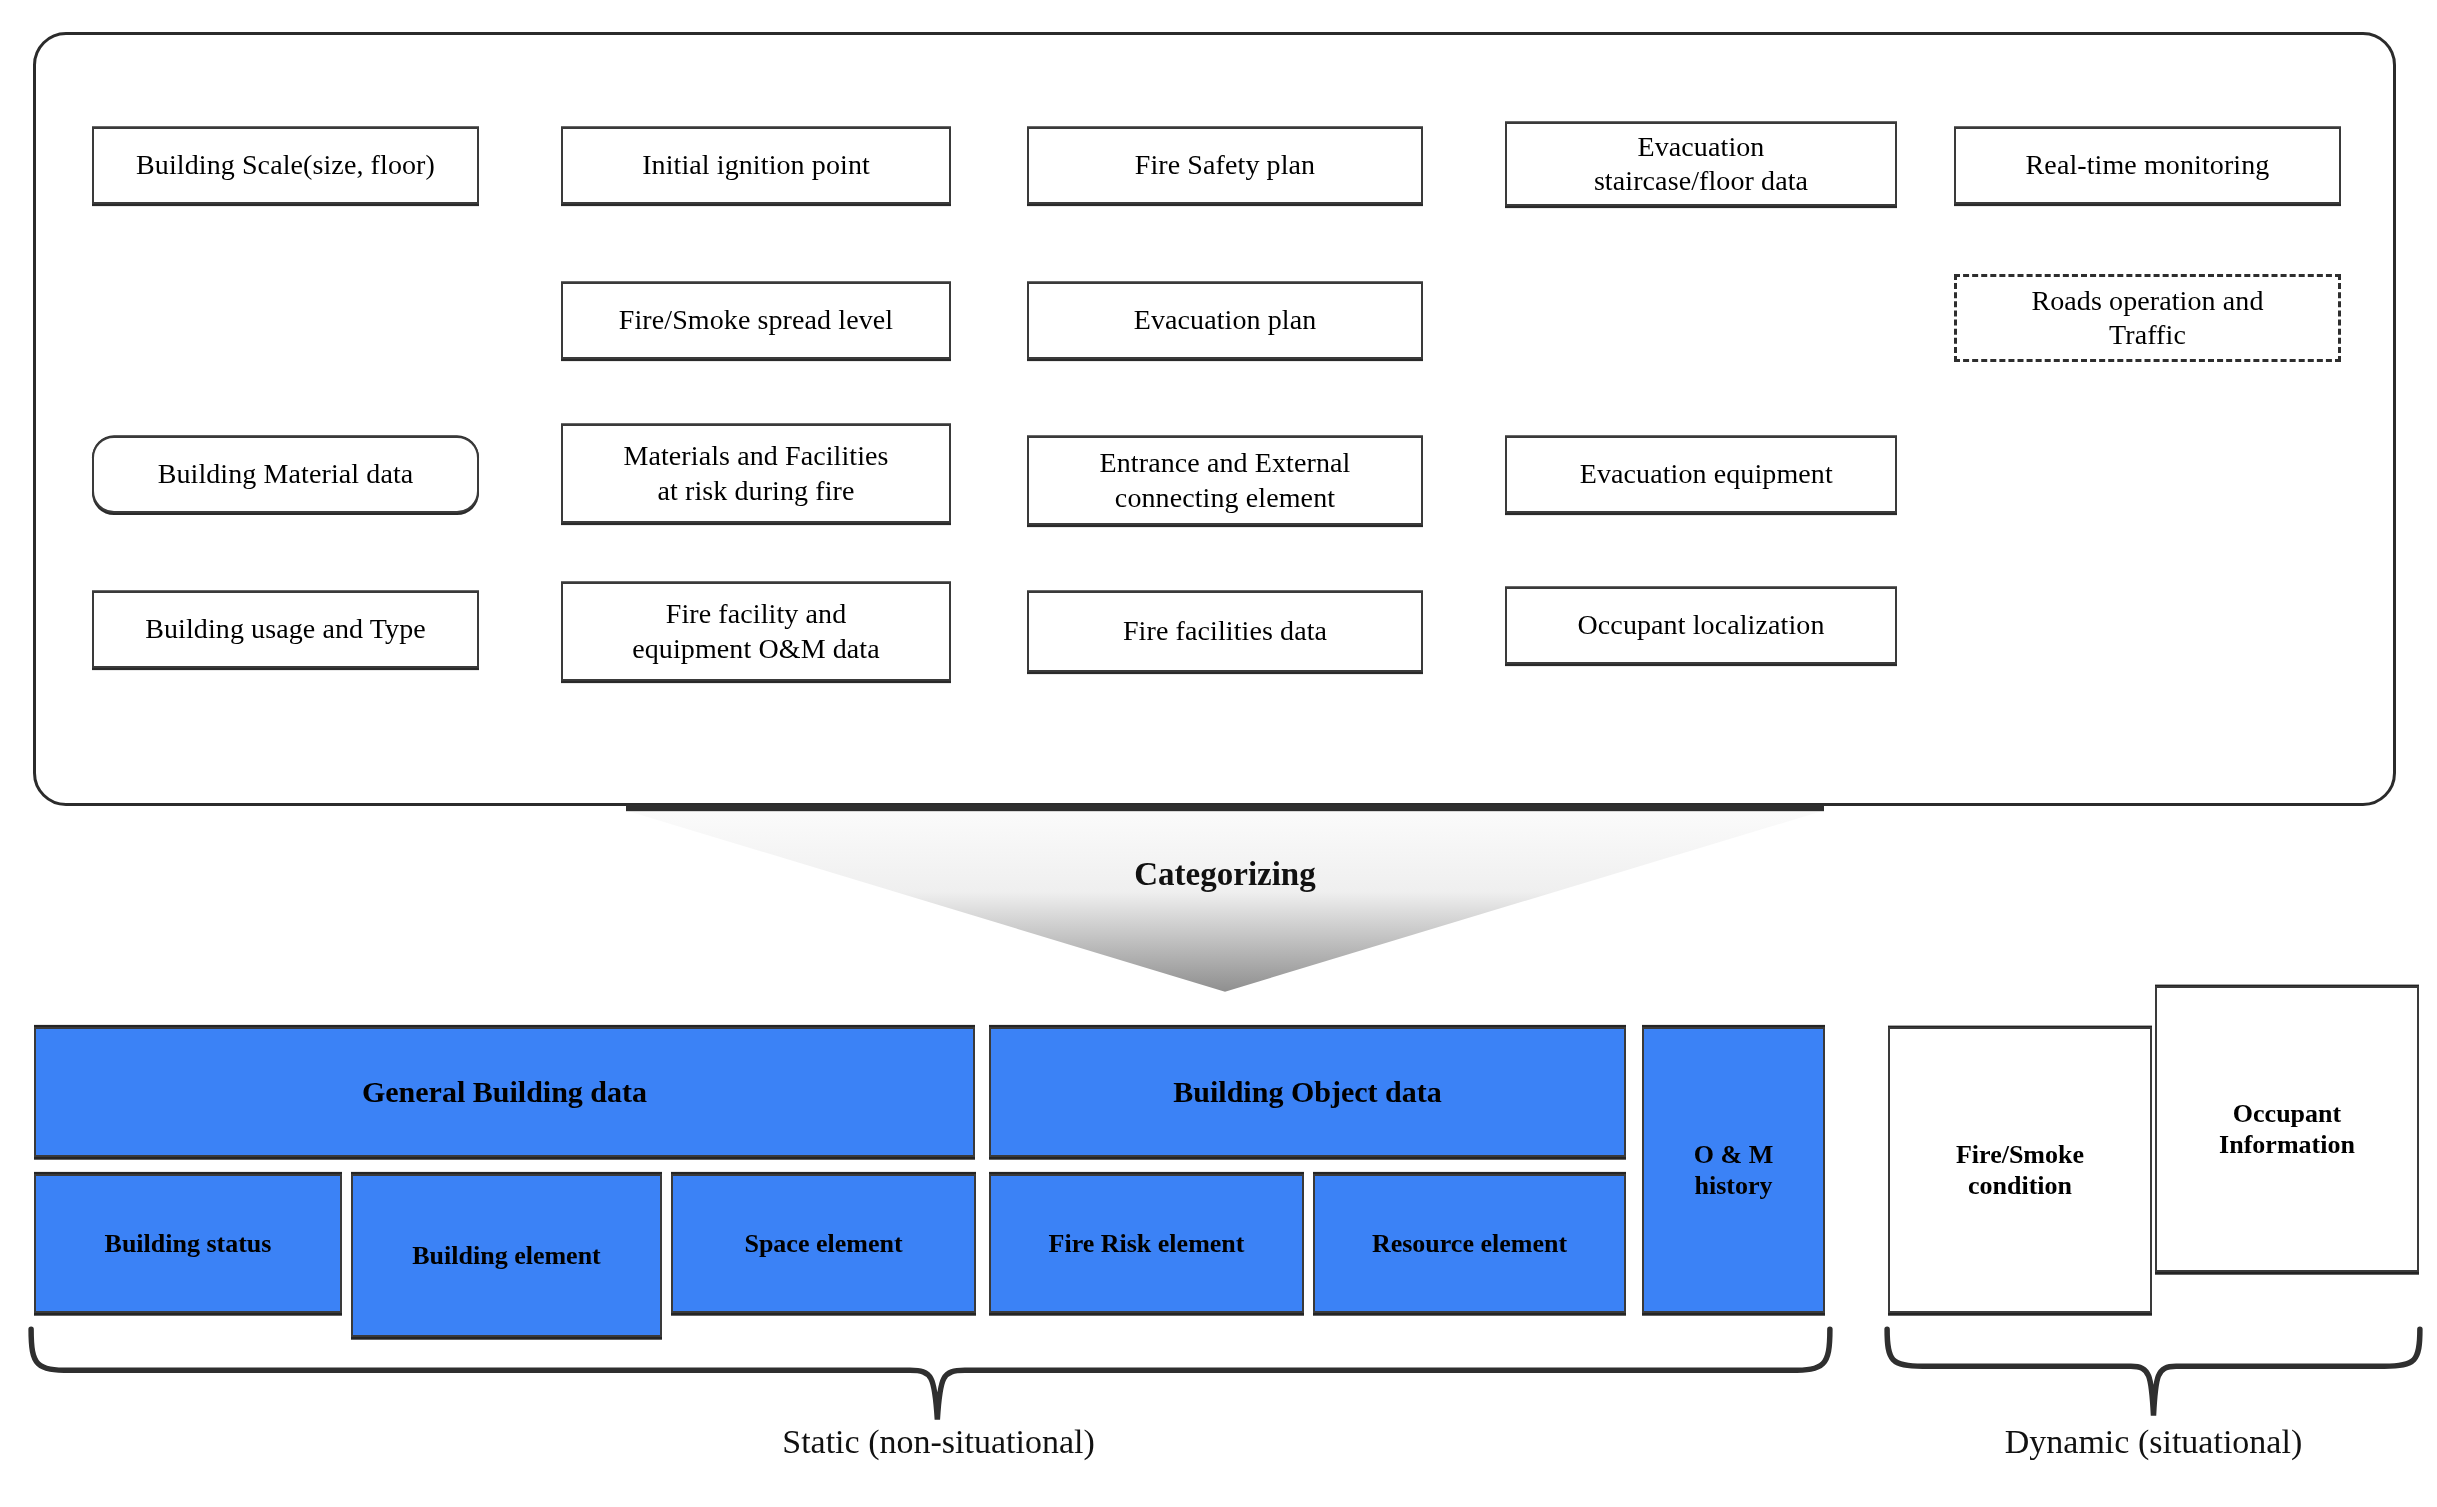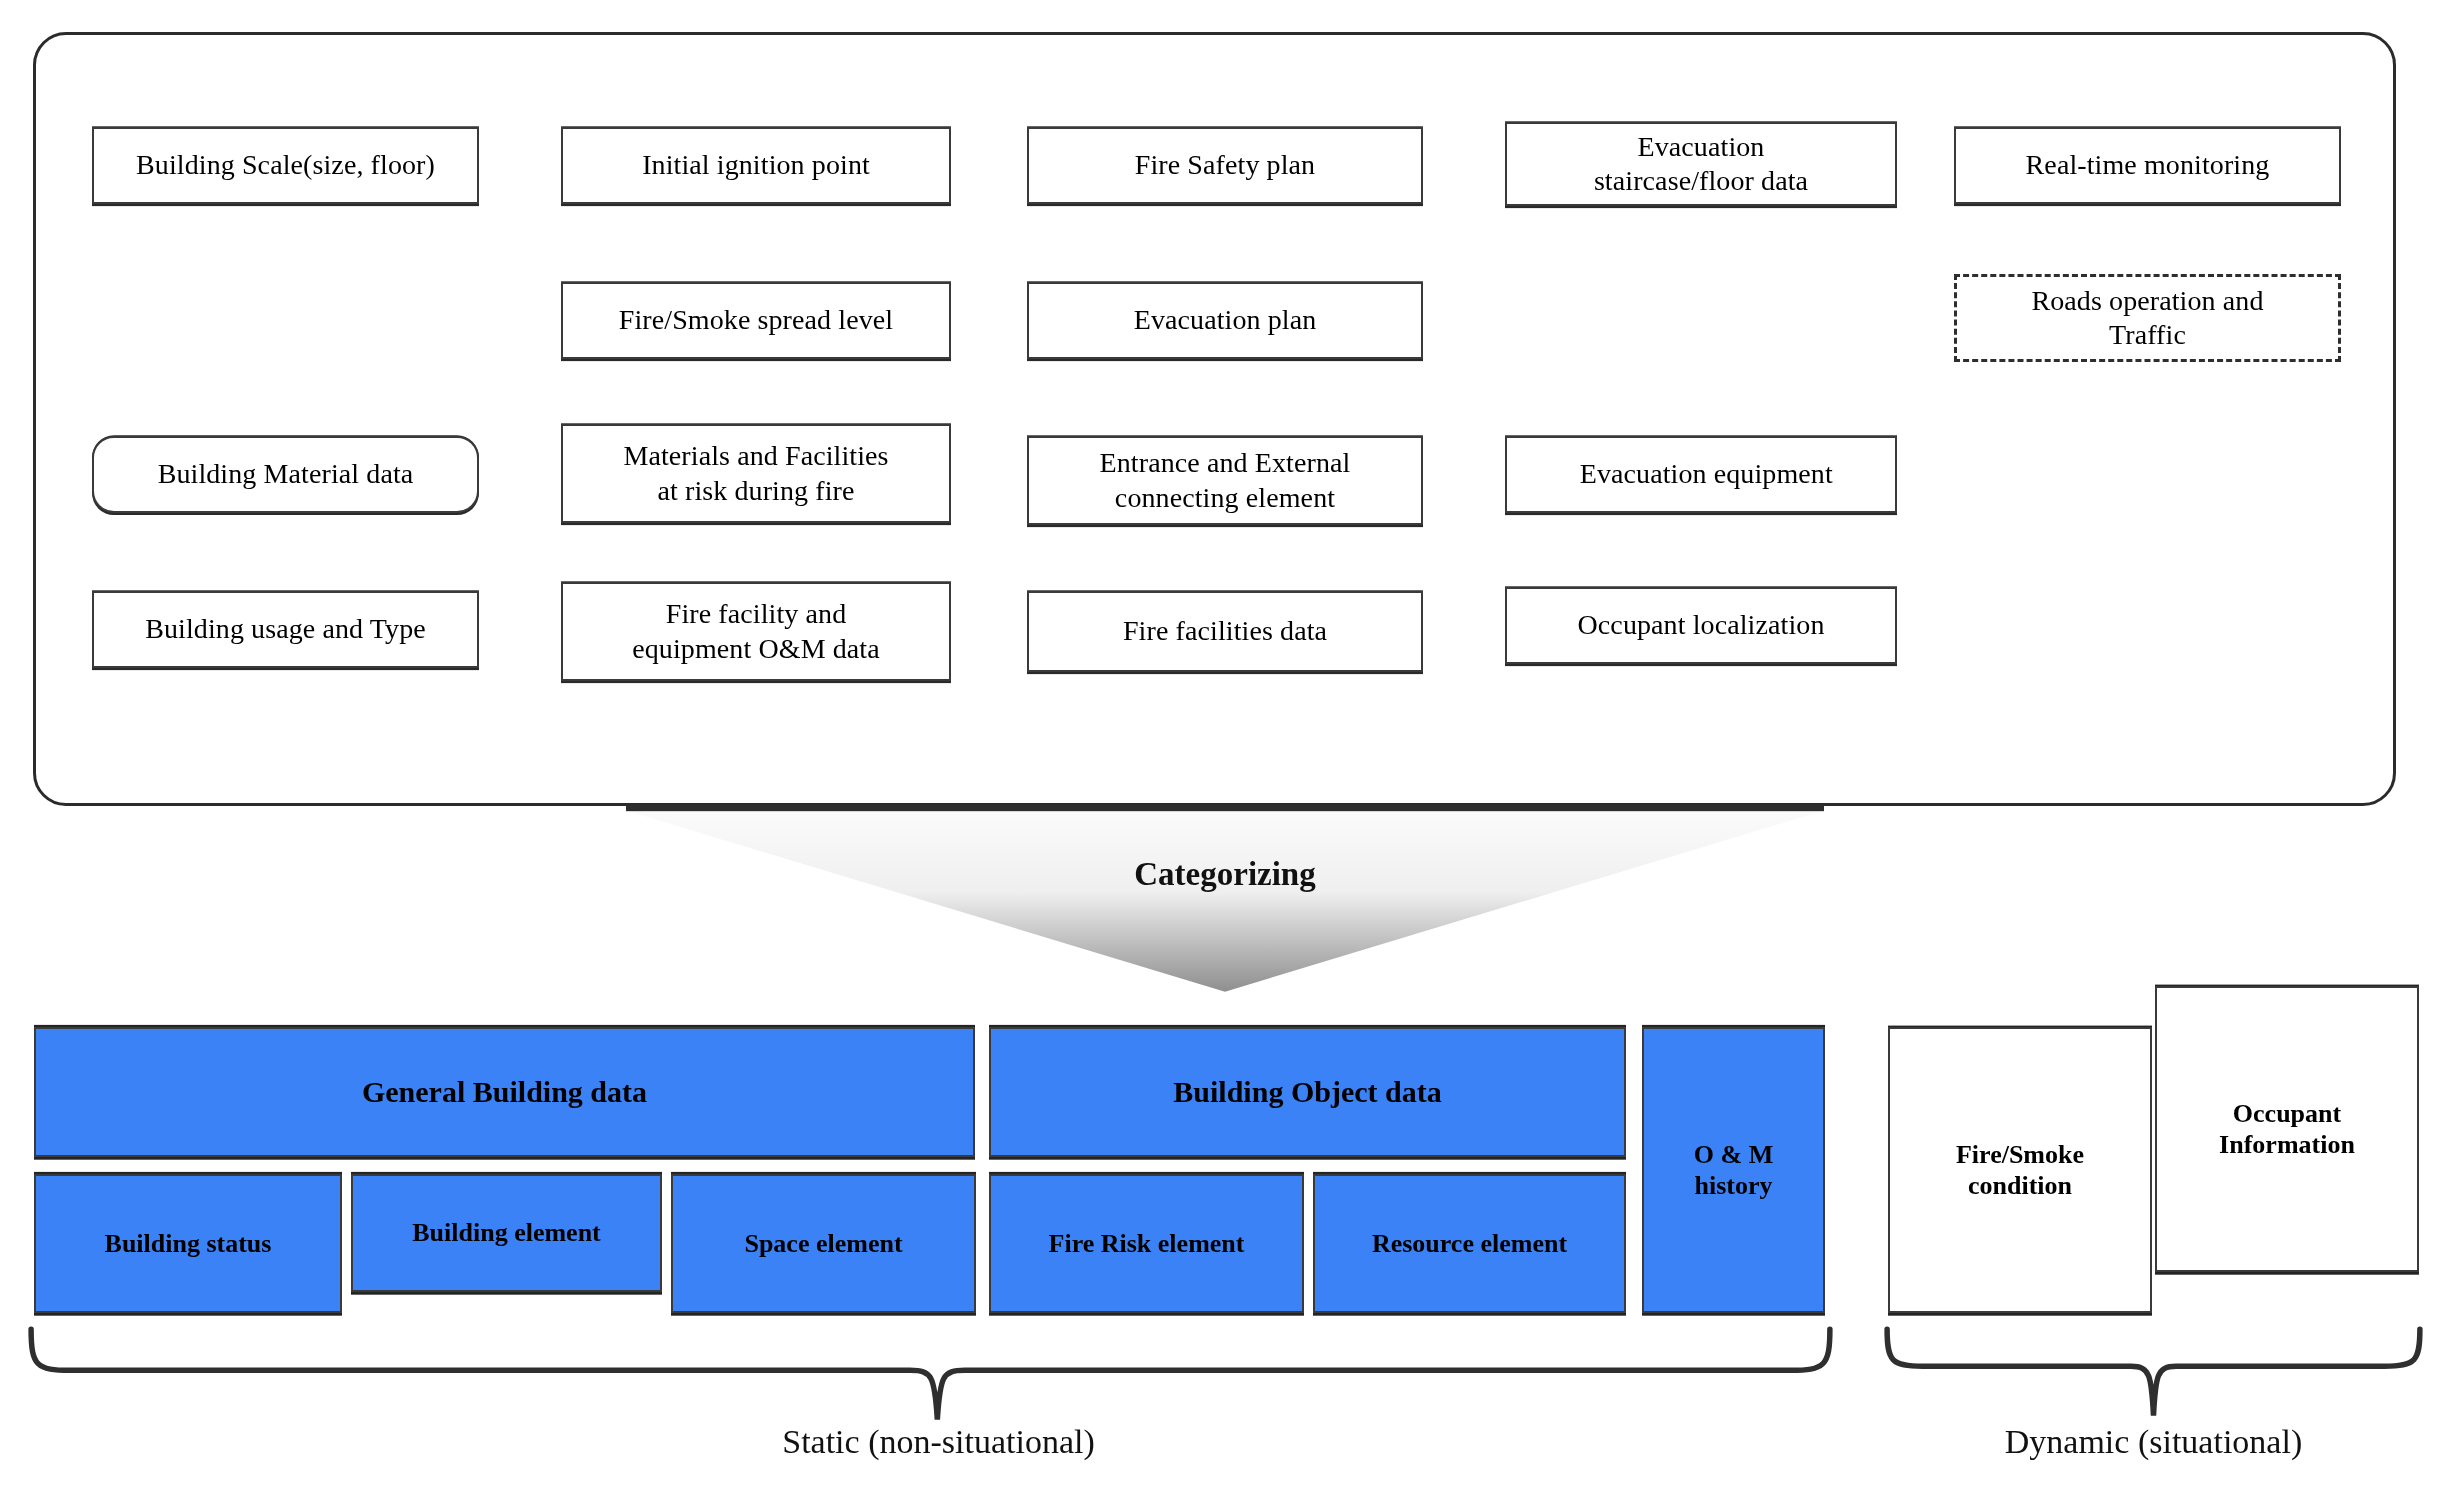--- a/index.html
+++ b/index.html
@@ -145,21 +145,21 @@
   </div>
 
   <div class="cat small" style="left:1642px;top:1027px;width:183px;height:286px;">
     <span class="lbl">O &amp; M
 history</span>
   </div>
 
   <div class="cat small" style="left:34px;top:1174px;width:308px;height:139px;justify-content:center;">
     <span class="lbl">Building status</span>
   </div>
-  <div class="cat small" style="left:351px;top:1174px;width:311px;height:118px;">
+  <div class="cat small" style="left:351px;top:1174px;width:311px;height:163px;">
     <span class="lbl">Building element</span>
   </div>
   <div class="cat small" style="left:671px;top:1174px;width:305px;height:139px;">
     <span class="lbl">Space element</span>
   </div>
   <div class="cat small" style="left:989px;top:1174px;width:315px;height:139px;">
     <span class="lbl">Fire Risk element</span>
   </div>
   <div class="cat small" style="left:1313px;top:1174px;width:313px;height:139px;">
     <span class="lbl">Resource element</span>

